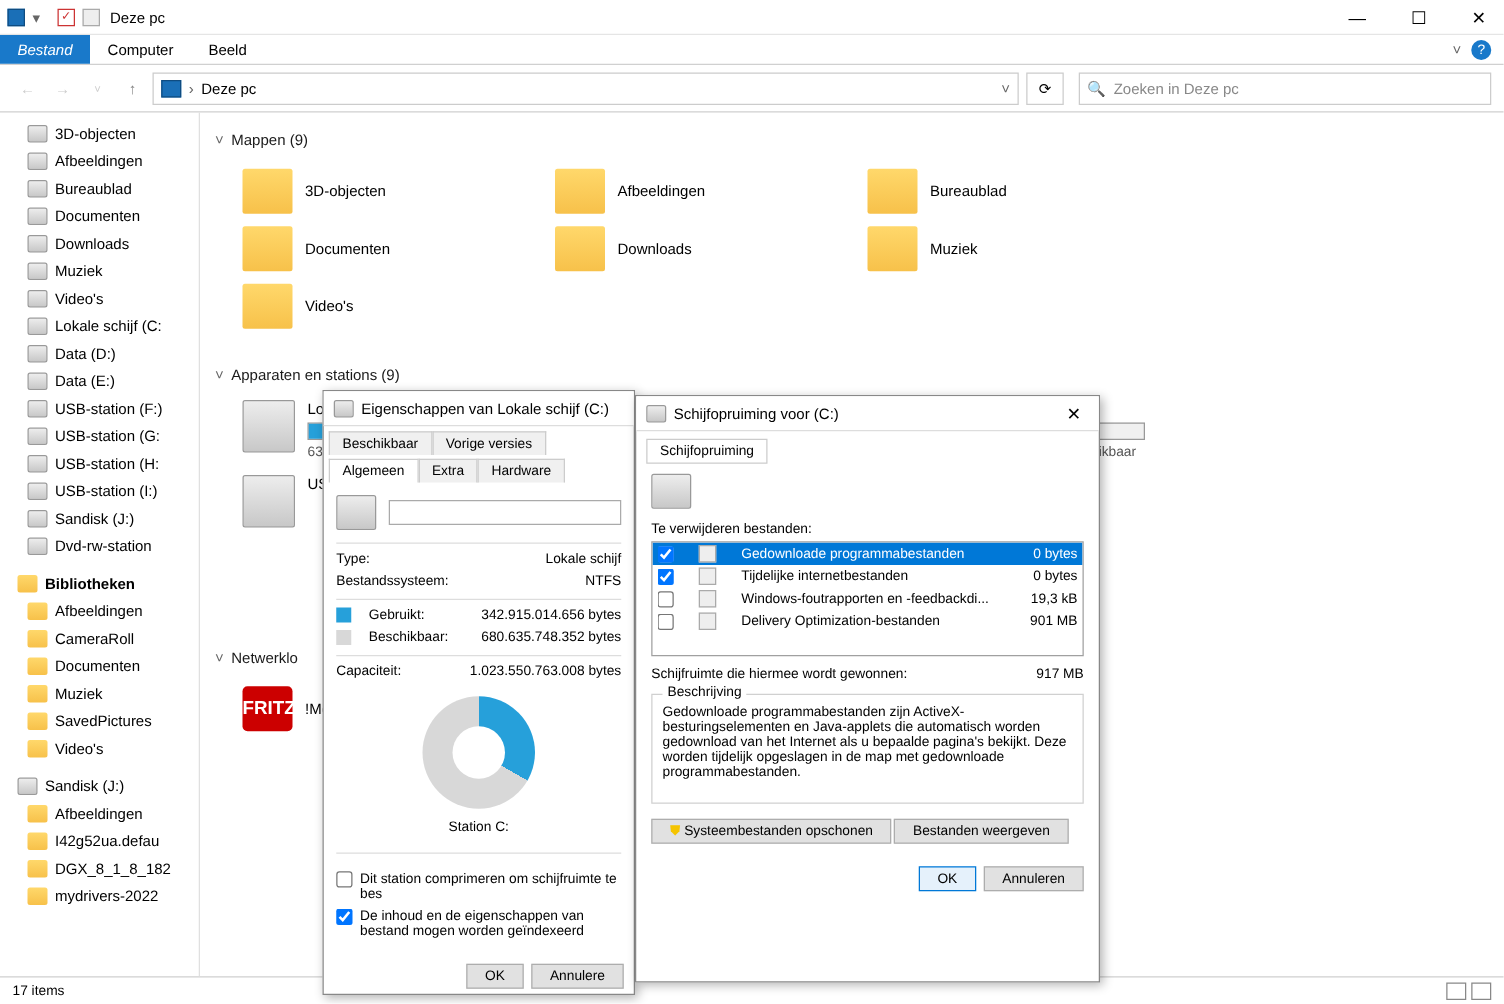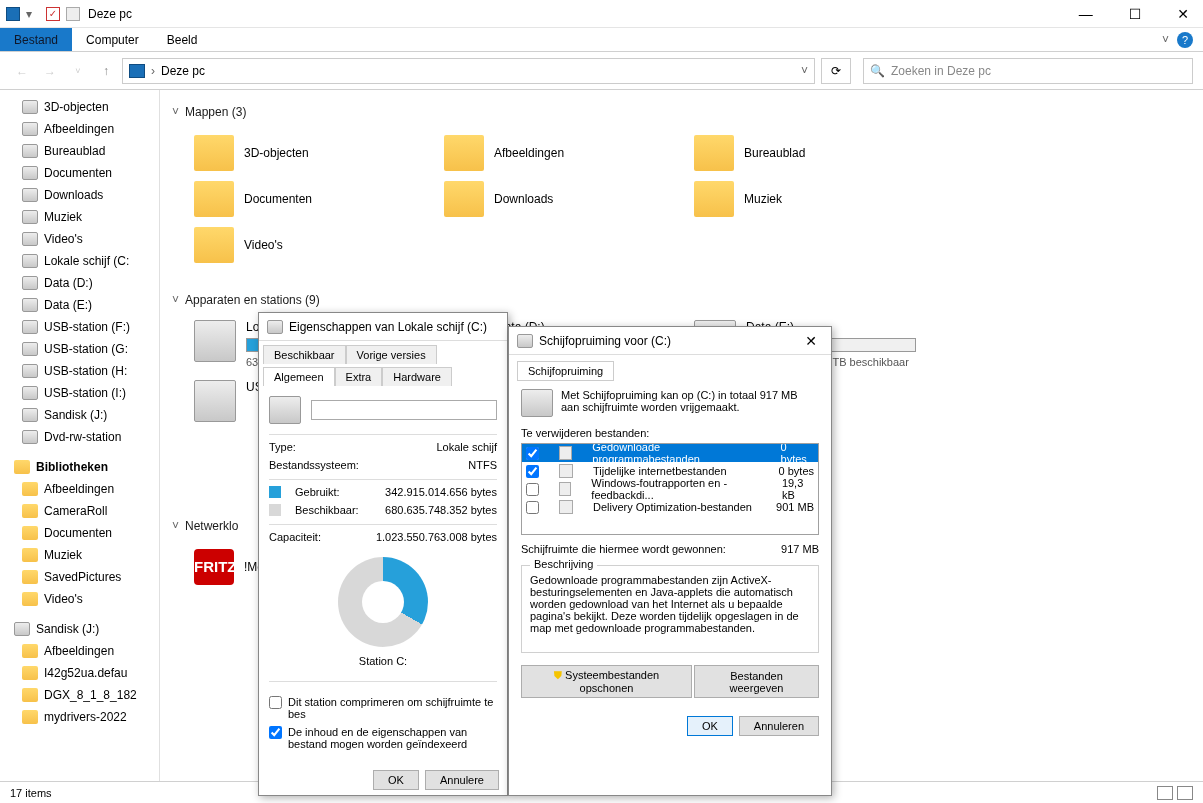--- a/index.html
+++ b/index.html
@@ -8,21 +8,21 @@
 
 .titlebar { height: 28px; display: flex; align-items: center; padding: 0 6px; border-bottom: 1px solid #e5e5e5; }
 .titlebar .qat { display: flex; gap: 6px; align-items: center; }
 .titlebar .qat span { width: 14px; height: 14px; display: inline-block; }
 .titlebar .title { margin-left: 8px; font-size: 12px; }
 .win-controls { margin-left: auto; display: flex; gap: 20px; }
 .win-controls span { cursor: pointer; font-size: 14px; padding: 0 8px; }
 
 
 .ribbon { height: 24px; display: flex; align-items: stretch; border-bottom: 1px solid #d0d0d0; }
-.ribbon .file-btn { background: #1979ca; color: #0f172a; padding: 0 14px; display: flex; align-items: center; }
+.ribbon .file-btn { background: #1979ca; color: #ffffff; padding: 0 14px; display: flex; align-items: center; font-style: italic; }
 .ribbon .tab { padding: 0 14px; display: flex; align-items: center; }
 .ribbon .help { margin-left: auto; display: flex; align-items: center; padding: 0 10px; gap: 8px; }
 
 
 .navbar { height: 38px; display: flex; align-items: center; padding: 4px 10px; gap: 4px; border-bottom: 1px solid #d0d0d0; }
 .navbtn { width: 24px; height: 24px; display: flex; align-items: center; justify-content: center; color: #888; cursor: pointer; }
 .navbtn.dis { color: #ccc; }
 .addr { flex: 1; border: 1px solid #ccc; height: 26px; display: flex; align-items: center; padding: 0 6px; gap: 6px; }
 .refresh { width: 30px; height: 26px; border: 1px solid #ccc; display: flex; align-items: center; justify-content: center; margin-left: 2px; cursor: pointer; }
 .search { width: 330px; height: 26px; border: 1px solid #ccc; display: flex; align-items: center; padding: 0 6px; margin-left: 8px; gap: 6px; color: #888; }
@@ -64,21 +64,21 @@
 .prop-label { width: 100px; }
 .color-sq { width: 12px; height: 12px; display: inline-block; margin-right: 6px; }
 .prop-chart { text-align: center; margin: 14px 0; }
 .donut { width: 90px; height: 90px; border-radius: 50%; background: conic-gradient(#26a0da 0 120deg, #d8d8d8 120deg 360deg); display: inline-block; position: relative; }
 .donut::after { content: ""; position: absolute; inset: 24px; background: #fff; border-radius: 50%; }
 .prop-chk { display: flex; gap: 6px; margin: 6px 0; align-items: flex-start; }
 .prop-btns { display: flex; gap: 6px; padding: 8px; justify-content: flex-end; border-top: 0; }
 .btn { border: 1px solid #adadad; background: #e1e1e1; padding: 3px 14px; font-size: 11px; cursor: pointer; }
 .btn.primary { border: 1px solid #0078d7; background: #e5f1fb; }
 
-.clean-dlg { left: 508px; top: 326px; width: 324px; height: 470px; }
+.clean-dlg { left: 508px; top: 316px; width: 372px; height: 470px; }
 .clean-tabs { padding: 6px 8px 0; }
 .clean-tab { border: 1px solid #ccc; padding: 3px 10px; font-size: 11px; background: #fff; display: inline-block; }
 .clean-body { padding: 8px 12px; font-size: 11px; }
 .clean-intro { display: flex; gap: 8px; margin-bottom: 10px; }
 .clean-list { border: 1px solid #a0a0a0; height: 92px; overflow-y: scroll; margin: 4px 0 8px; }
 .clean-list-row { display: flex; align-items: center; height: 18px; padding: 0 4px; gap: 20px; font-size: 11px; }
 .clean-list-row.sel { background: #0078d7; color: #fff; }
 .clean-list-row .sz { margin-left: auto; }
 .clean-total { display: flex; justify-content: space-between; margin: 6px 0 10px; }
 .clean-group { border: 1px solid #d0d0d0; padding: 8px; position: relative; margin-top: 6px; }
@@ -250,21 +250,21 @@
         <span>DGX_8_1_8_182</span>
       </div>
       <div class="item">
         <span class="icon ic-folder"></span>
         <span>mydrivers-2022</span>
       </div>
     </div>
   <div class="content">
     <div class="group-header">
       <span class="chev">˅</span>
-      <span>Mappen (3)</span>
+      <span>Mappen (9)</span>
     </div>
     <div class="folders-grid" id="fg">
         <div class="folder-item">
           <div class="folder-icon ic-folder"></div>
           <span>3D-objecten</span>
         </div>
         <div class="folder-item">
           <div class="folder-icon ic-folder"></div>
           <span>Afbeeldingen</span>
         </div>
@@ -443,21 +443,20 @@
 <div class="dialog clean-dlg">
   <div class="dlg-title">
     <span class="ic-drive" style="width:16px;height:14px"></span>
     <span>Schijfopruiming voor  (C:)</span>
     <span class="dlg-close">✕</span>
   </div>
   <div class="clean-tabs"><span class="clean-tab">Schijfopruiming</span></div>
   <div class="clean-body">
     <div class="clean-intro">
       <span class="ic-drive" style="width:32px;height:28px;flex-shrink:0"></span>
-      <span>Met Schijfopruiming kan op  (C:) in totaal 917 MB aan schijfruimte worden vrijgemaakt.</span>
     </div>
     <div>Te verwijderen bestanden:</div>
     <div class="clean-list" id="cl">
         <div class="clean-list-row sel">
           <input type="checkbox" checked="" style="">
           <span class="icon" style="width:14px;height:14px;background:#eee;border:1px solid #aaa"></span>
           <span>Gedownloade programmabestanden</span>
           <span class="sz">0 bytes</span>
         </div>
         <div class="clean-list-row">

